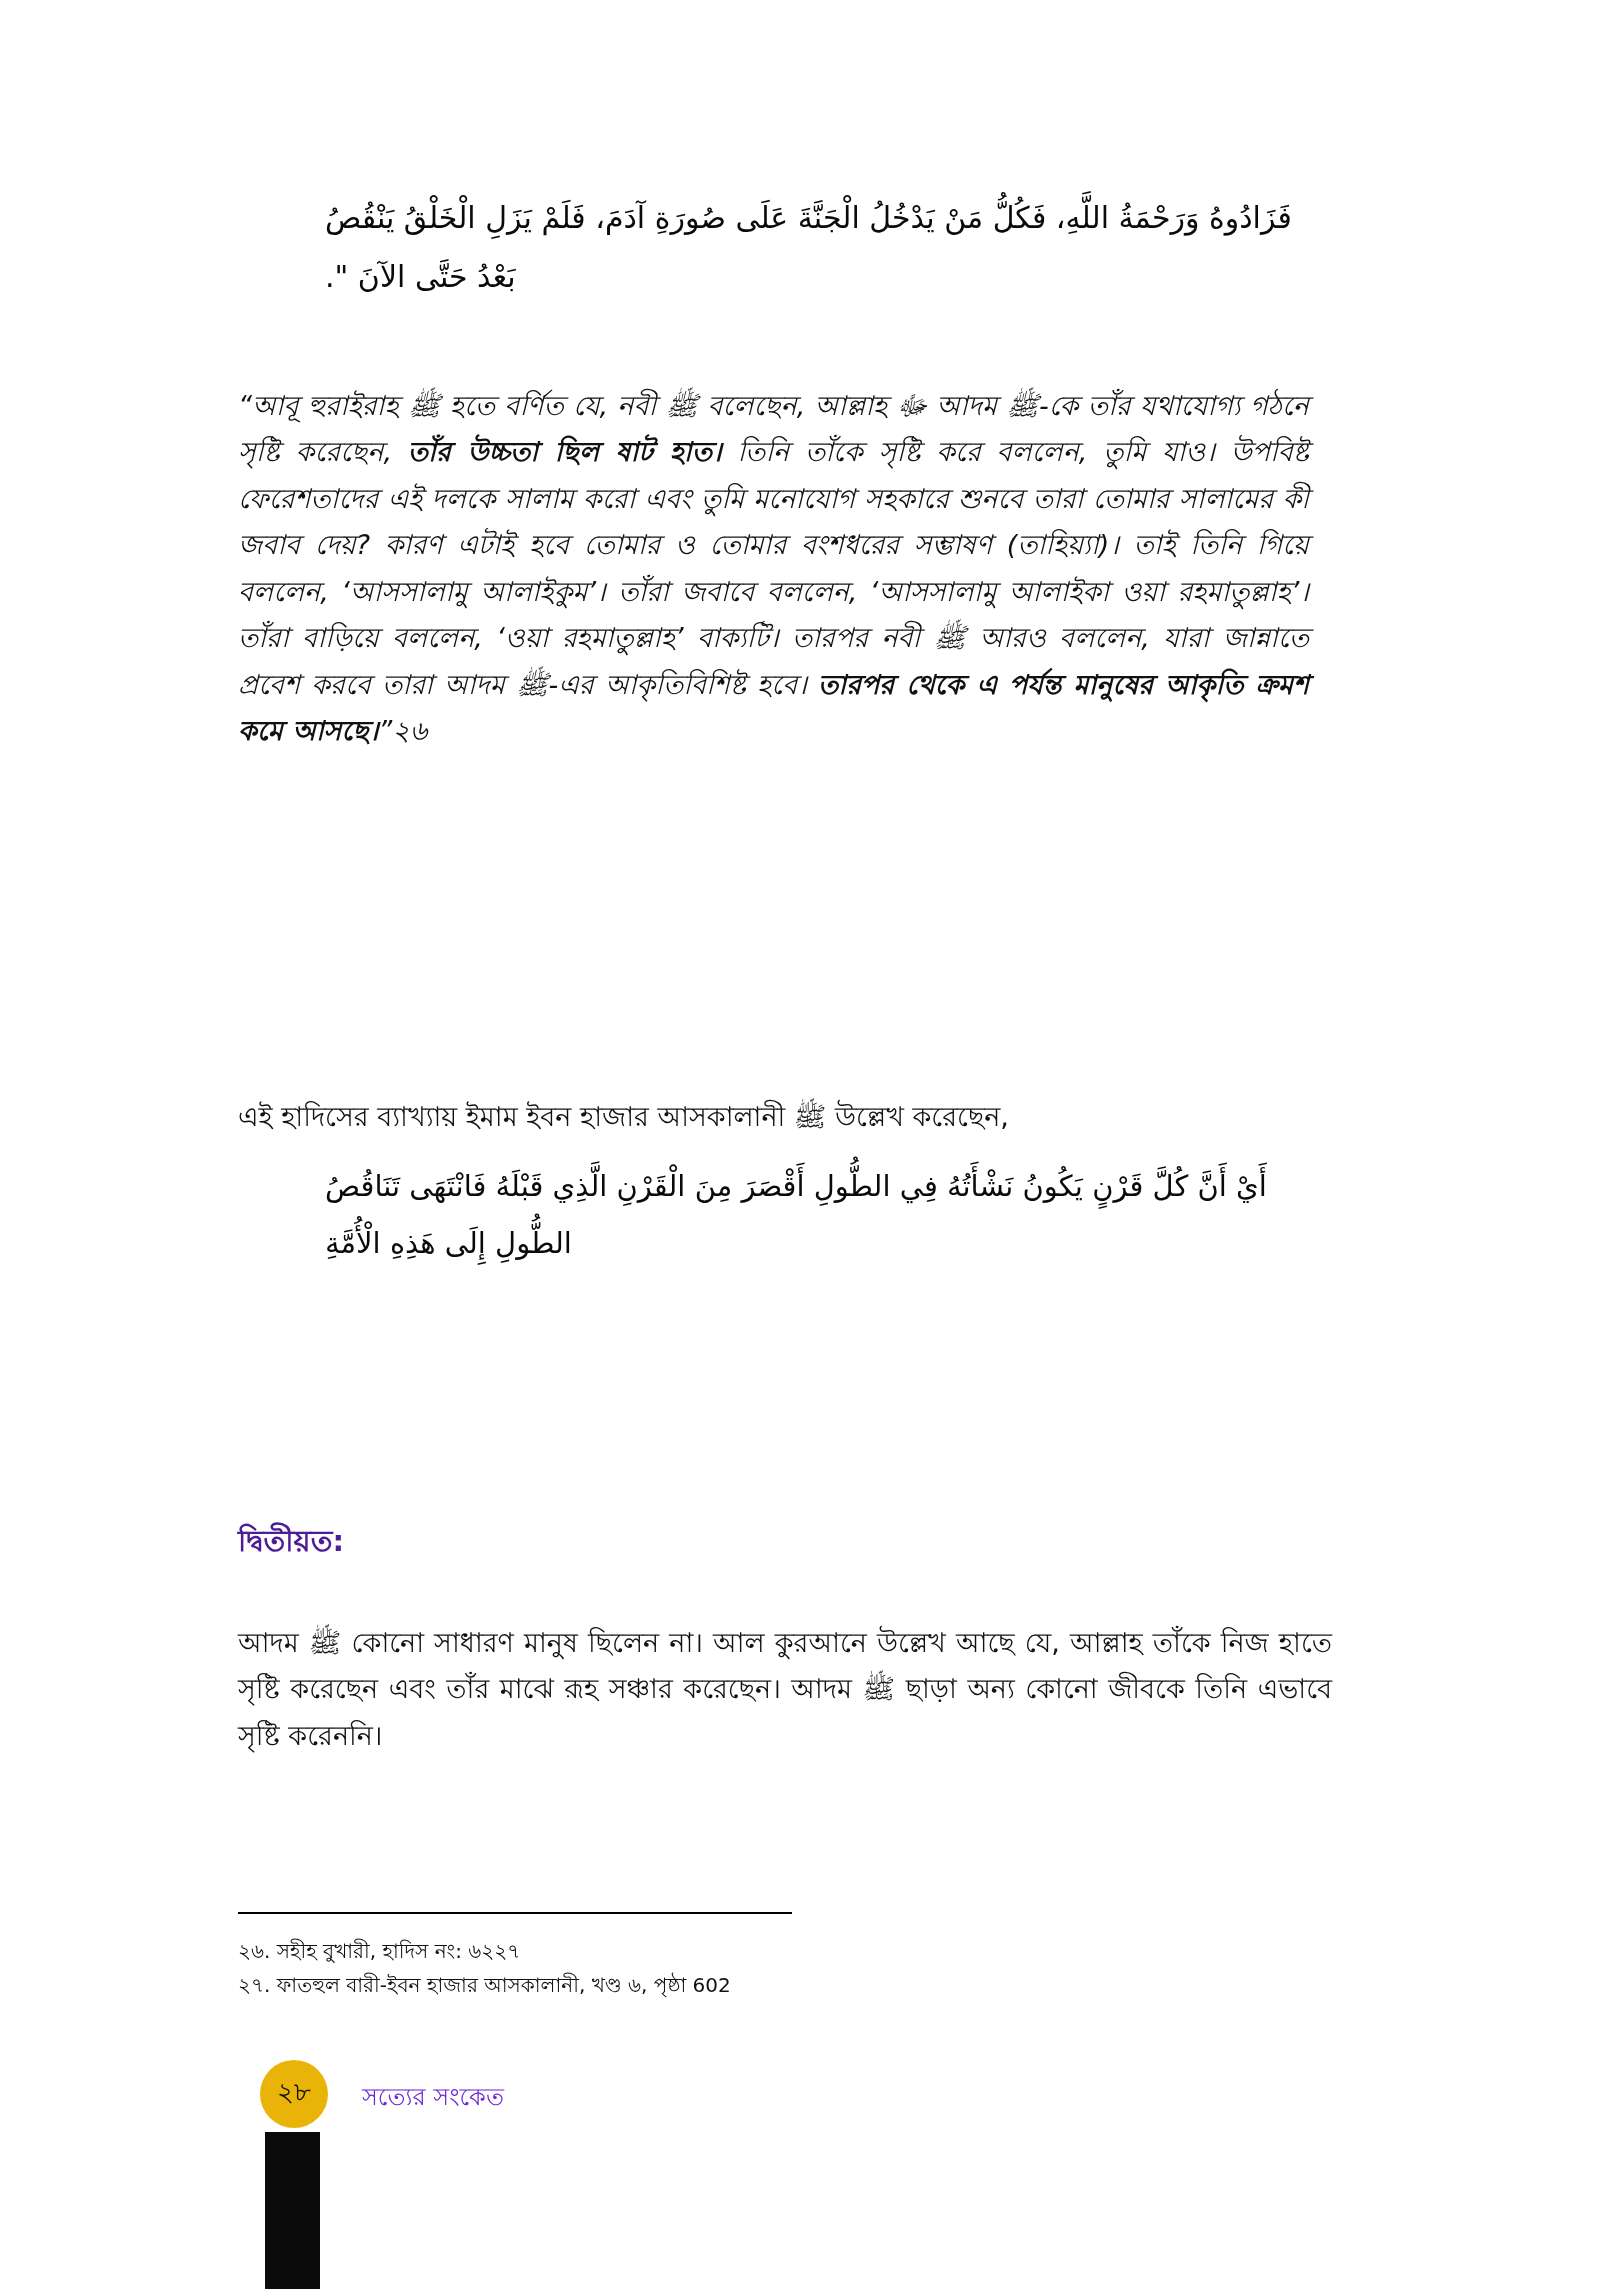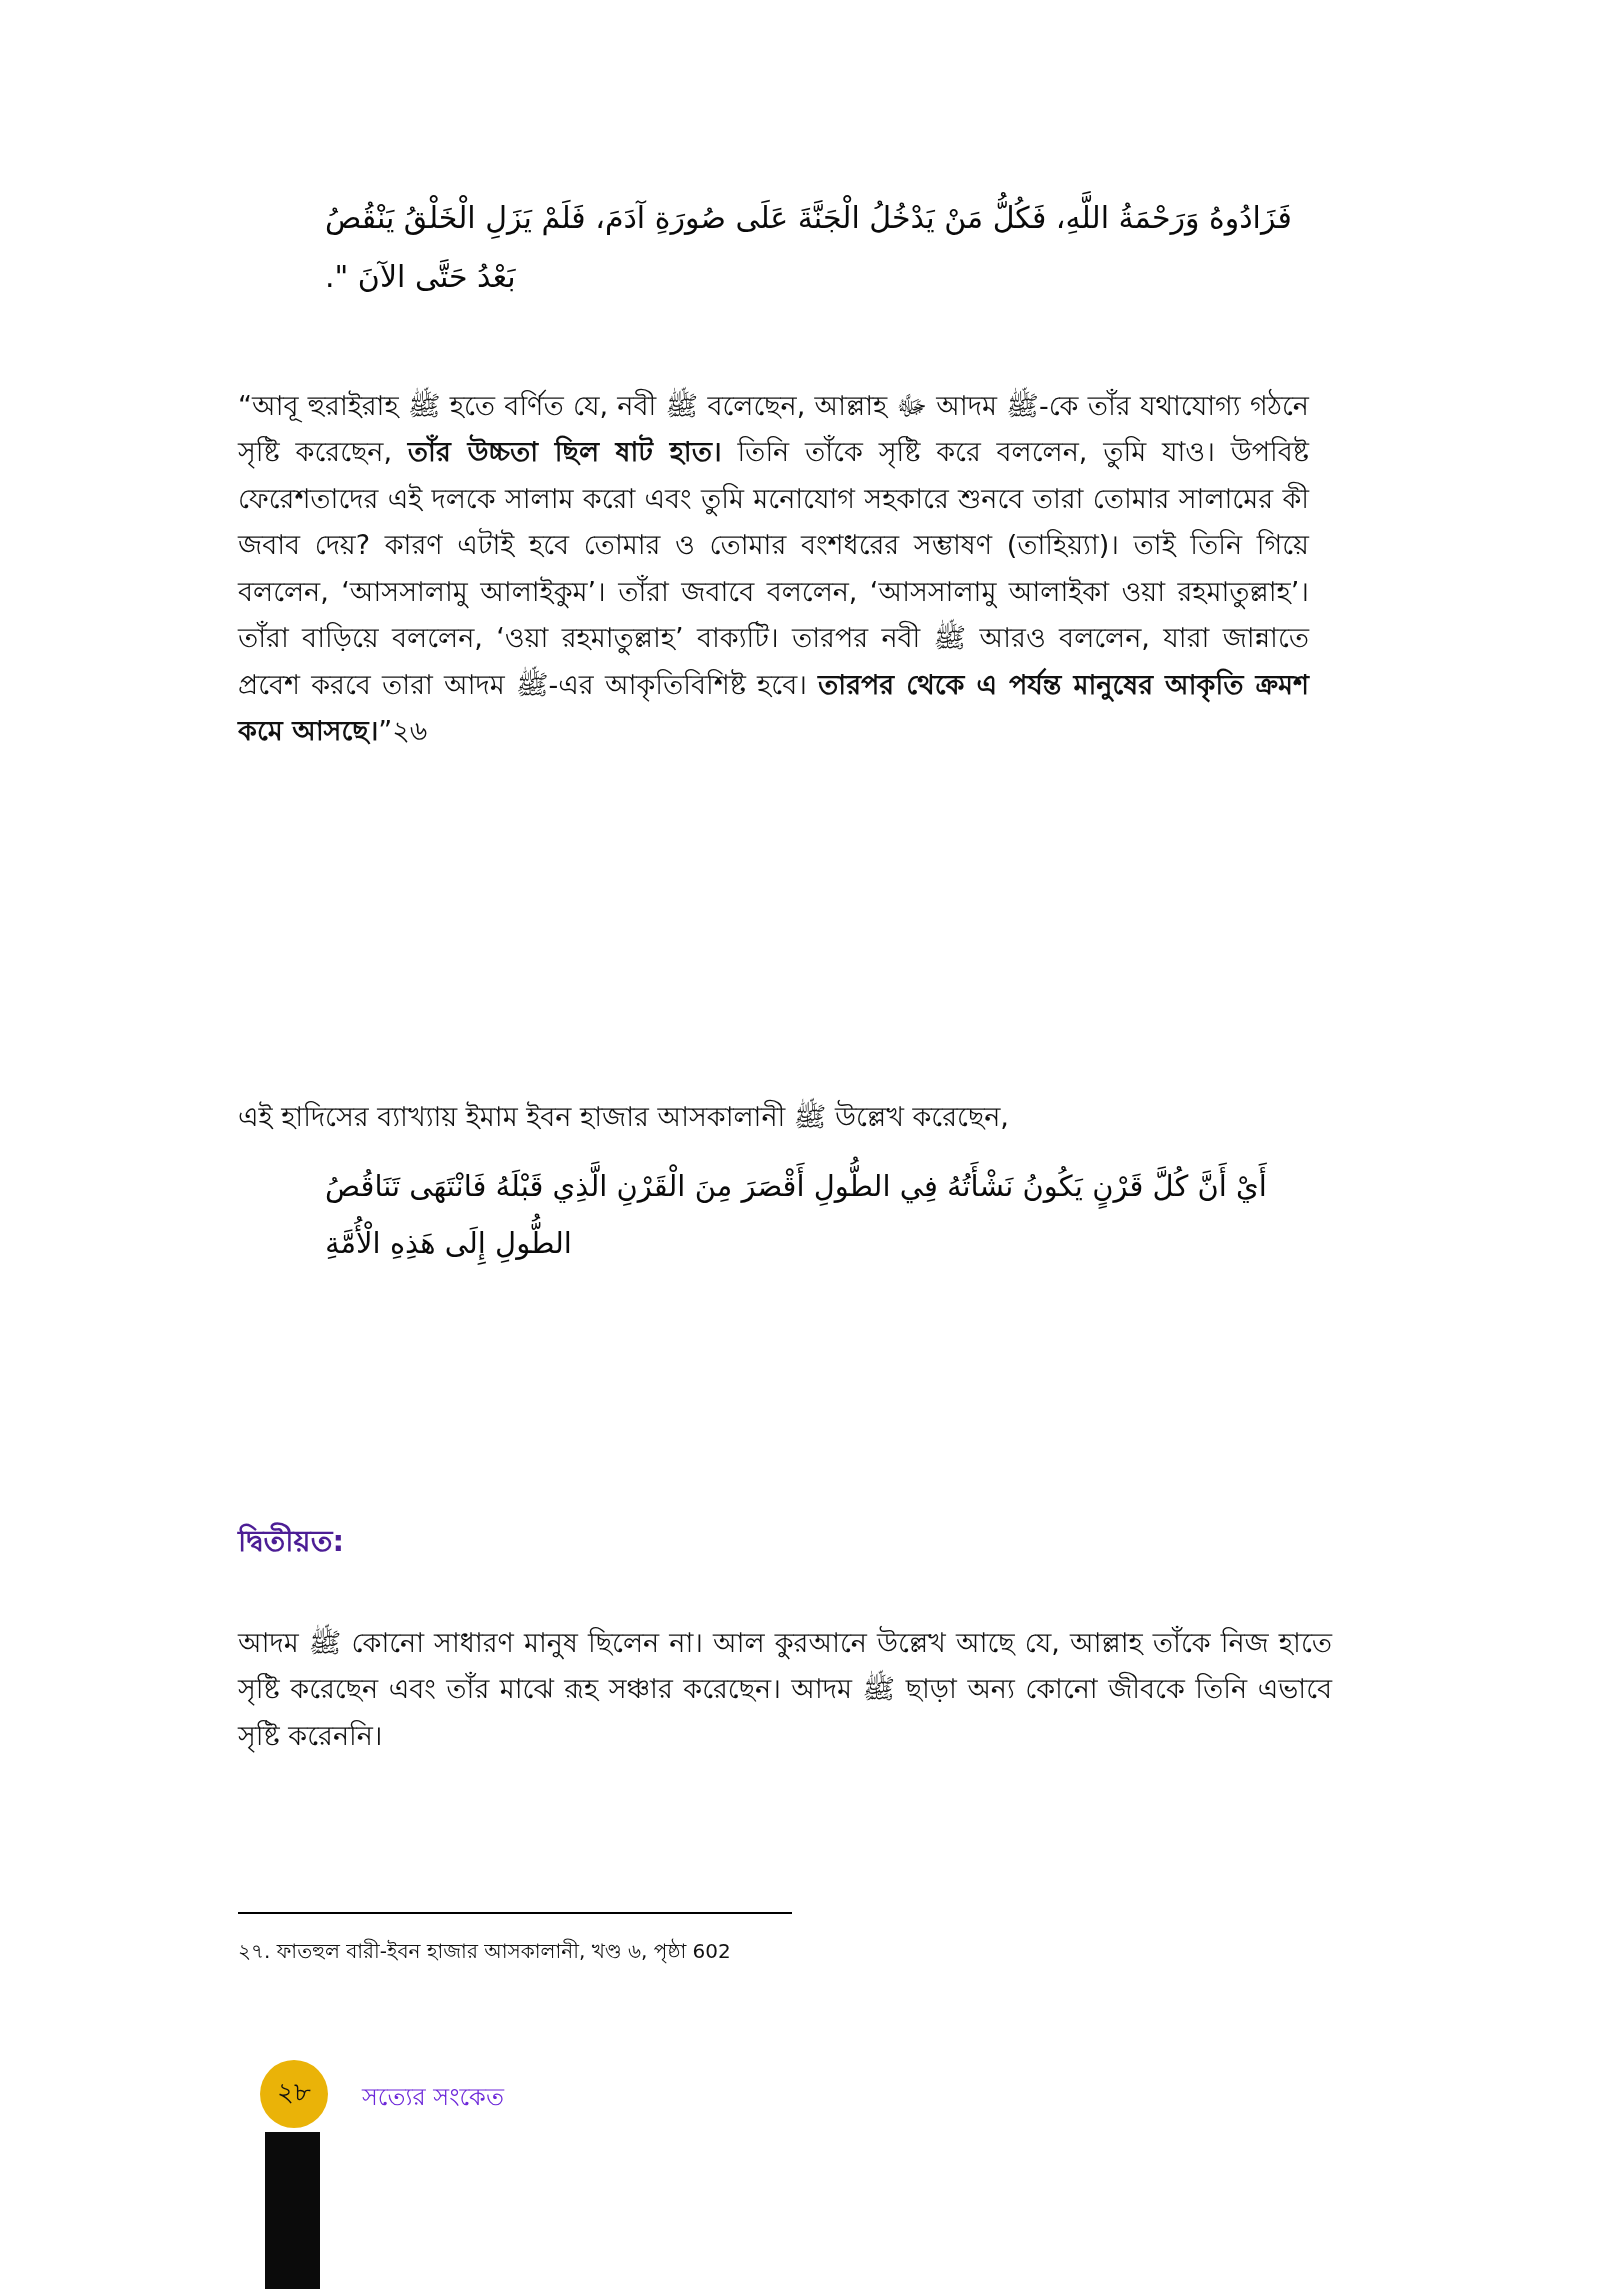--- a/index.html
+++ b/index.html
@@ -34,20 +34,21 @@
     line-height: 1.72;
     text-align: justify;
     text-justify: inter-word;
     color: #111111;
   }
   .bangla b, .bold {
     font-weight: 700;
   }
   .quote-block {
     text-indent: 0;
+    font-style: italic;
   }
 
   
   #arabic-hadith {
     position: absolute;
     left: 325px;
     top: 189px;
     width: 969px;
   }
   #bangla-hadith {
@@ -159,20 +160,21 @@
   <div id="arabic-quote-2" class="arabic">أَيْ أَنَّ كُلَّ قَرْنٍ يَكُونُ نَشْأَتُهُ فِي الطُّولِ أَقْصَرَ مِنَ الْقَرْنِ الَّذِي قَبْلَهُ فَانْتَهَى تَنَاقُصُ الطُّولِ إِلَى هَذِهِ الْأُمَّةِ</div>
 
 
   <div id="section-heading">দ্বিতীয়ত:</div>
 
   <div id="bangla-second-point" class="bangla">আদম ﷺ কোনো সাধারণ মানুষ ছিলেন না। আল কুরআনে উল্লেখ আছে যে, আল্লাহ তাঁকে নিজ হাতে সৃষ্টি করেছেন এবং তাঁর মাঝে রূহ সঞ্চার করেছেন। আদম ﷺ ছাড়া অন্য কোনো জীবকে তিনি এভাবে সৃষ্টি করেননি।</div>
 
   <div id="footnote-rule"></div>
 
   <div class="footnotes">
+    <div>২৬. সহীহ বুখারী,  হাদিস নং: ৬২২৭</div>
     <div>২৭. ফাতহুল বারী-ইবন হাজার আসকালানী, খণ্ড ৬, পৃষ্ঠা 602</div>
   </div>
 
   <div id="page-number-badge">২৮</div>
 
   <div id="footer-title">সত্যের সংকেত</div>
 
   <div id="spine-bar"></div>
 
 </div>

